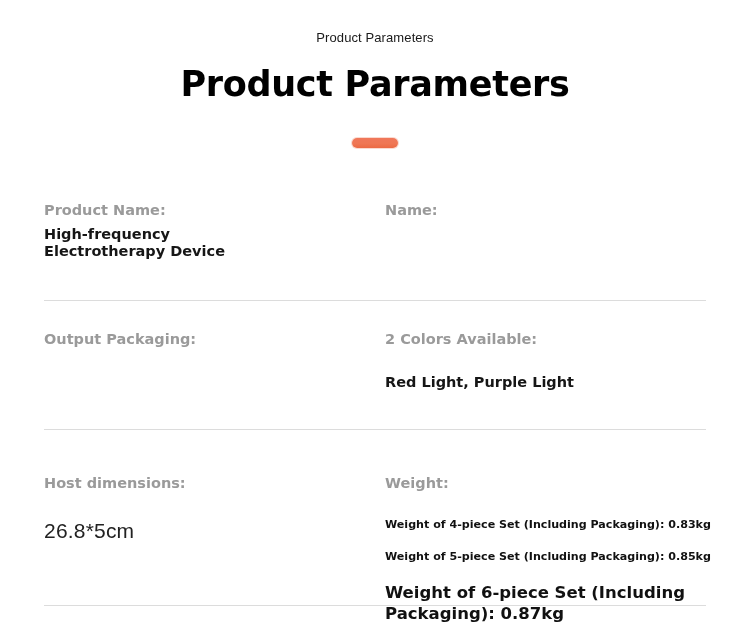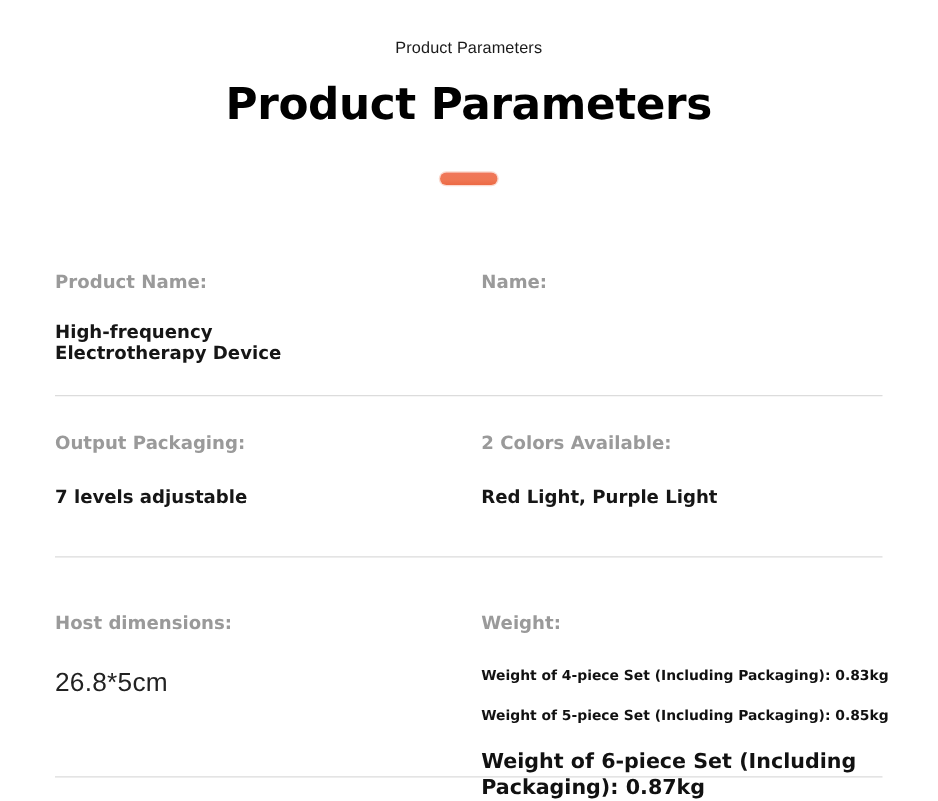--- a/index.html
+++ b/index.html
@@ -64,21 +64,21 @@
     width: 46px;
     height: 10px;
     border-radius: 6px;
     background: linear-gradient(180deg, #f0775a 0%, #ef7754 55%, #ec6a44 100%);
     box-shadow: 0 0 0 1px rgba(236,106,68,0.25);
   }
 
   
   .params {
     position: absolute;
-    top: 216px;
+    top: 200px;
     left: 44px;
     width: 662px;
   }
 
   .row {
     position: relative;
     display: flex;
     width: 662px;
     box-sizing: border-box;
   }
@@ -102,21 +102,21 @@
     font-family: "DejaVu Sans", sans-serif;
     font-size: 14.5px;
     font-weight: bold;
     color: #161616;
     line-height: 17px;
   }
 
   
   .row1 { height: 100px; }
   .row1 .label { margin-top: 0px; }
-  .row1 .value { margin-top: 22px; }
+  .row1 .value { margin-top: 6px; }
 
   
   .row2 { height: 128px; }
   .row2 .label { margin-top: 0px; }
   .row2 .value { margin-top: 25px; }
 
   
   .row3 { height: 175px; }
   .row3 .label { margin-top: 14px; }
 
@@ -177,21 +177,20 @@
       </div>
       <div class="cell right">
         <div class="label">Name:</div>
       </div>
     </div>
     <div class="divider"></div>
 
     <div class="row row2" style="padding-top:28px;">
       <div class="cell left">
         <div class="label">Output Packaging:</div>
-        <div class="value">7 levels adjustable</div>
       </div>
       <div class="cell right">
         <div class="label">2 Colors Available:</div>
         <div class="value">Red Light, Purple Light</div>
       </div>
     </div>
     <div class="divider"></div>
 
     <div class="row row3" style="padding-top:29px;">
       <div class="cell left">

